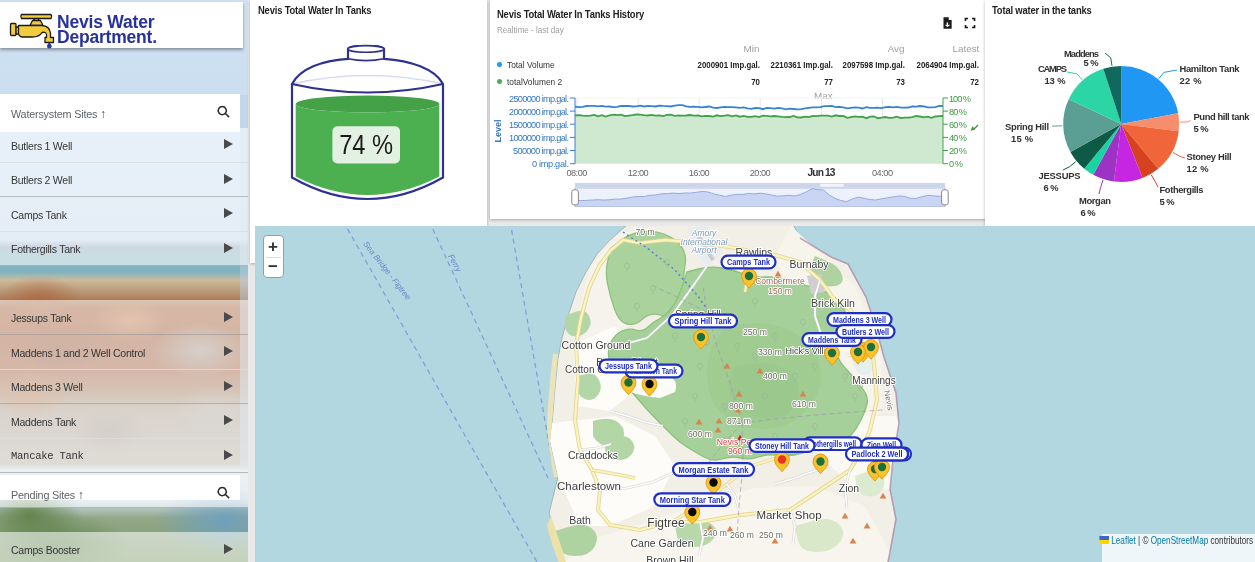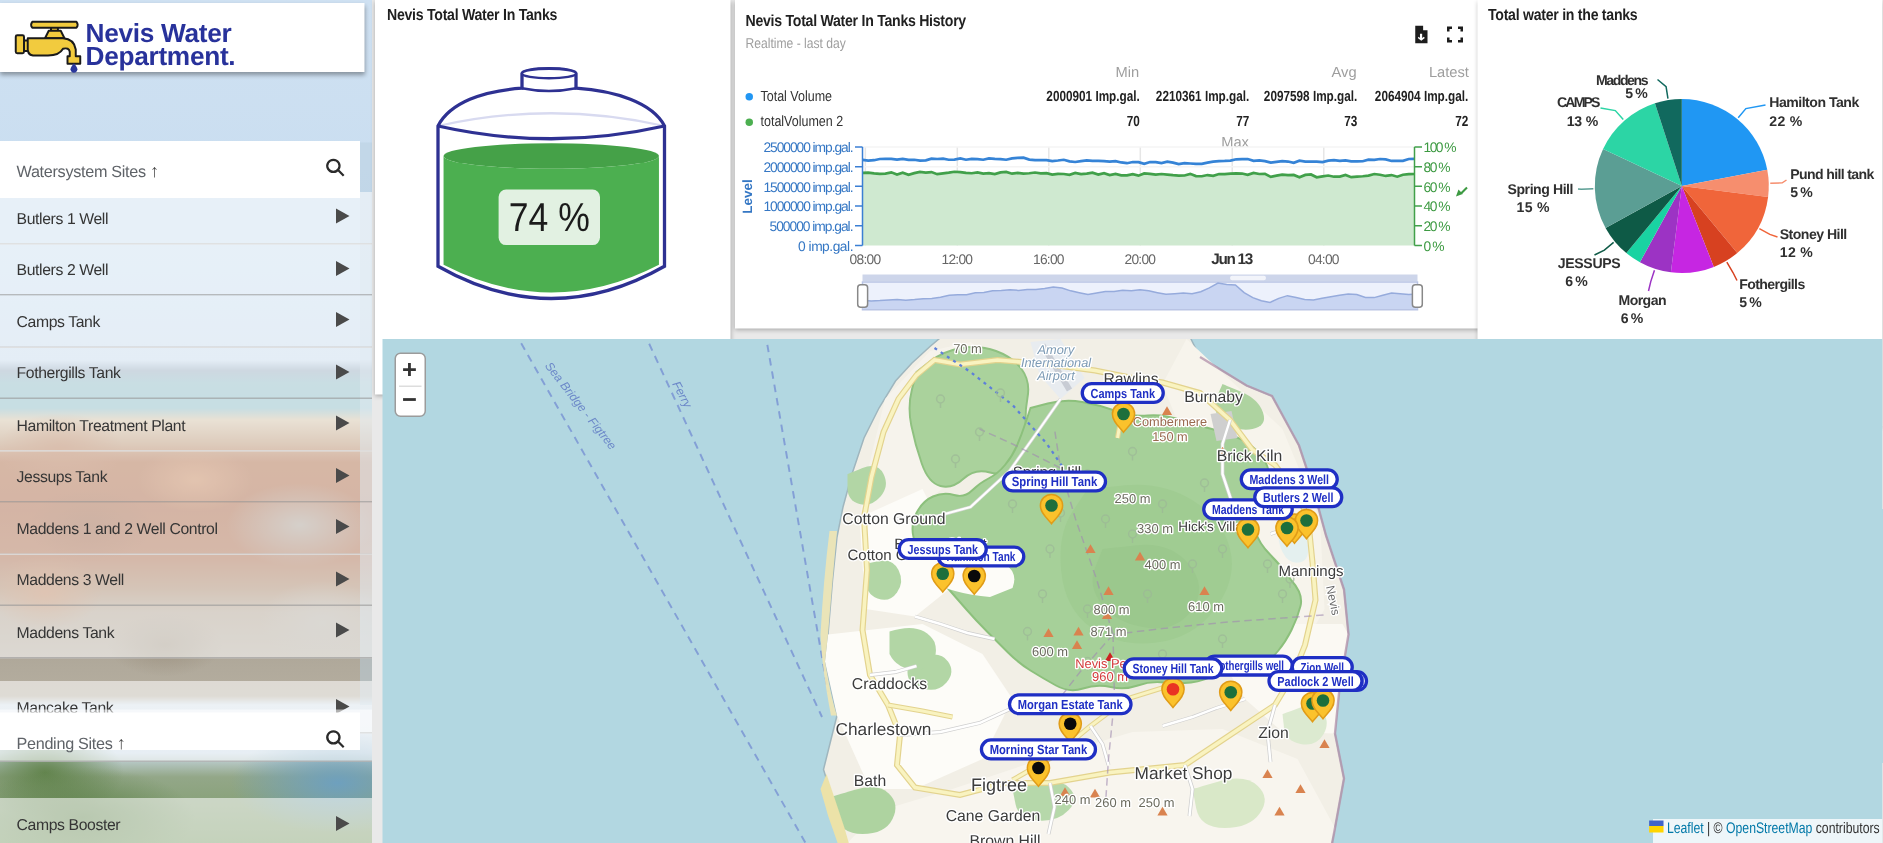--- a/index.html
+++ b/index.html
@@ -76,41 +76,37 @@
       <div class="tri"></div>
     </div>
   <div class="srow" style="top:164.5px;">
       <span>Camps Tank</span>
       <div class="tri"></div>
     </div>
   <div class="srow" style="top:199px;">
       <span>Fothergills Tank</span>
       <div class="tri"></div>
     </div>
-  <div class="srow" style="top:233.5px;">
-      <span>Hamilton Treatment Plant</span>
-      <div class="tri"></div>
-    </div>
   <div class="srow" style="top:268px;">
       <span>Jessups Tank</span>
       <div class="tri"></div>
     </div>
   <div class="srow" style="top:302.5px;">
       <span>Maddens 1 and 2 Well Control</span>
       <div class="tri"></div>
     </div>
   <div class="srow" style="top:337px;">
       <span>Maddens 3 Well</span>
       <div class="tri"></div>
     </div>
   <div class="srow" style="top:371.5px;">
       <span>Maddens Tank</span>
       <div class="tri"></div>
     </div>
-  <div class="srow" style="top:422px;">
+  <div class="srow" style="top:406px;font-family:Liberation Mono, monospace;">
       <span>Mancake Tank</span>
       <div class="tri"></div>
     </div>
   <div class="srow" style="top:440.5px;">
       <span>Morgan Estate Tank</span>
       <div class="tri"></div>
     </div>
   <div class="shead" style="top:475px;height:25px;">
       <span class="t">Pending Sites&nbsp;<span style="font-size:12px;color:#444;">↑</span></span>
       <svg class="mag" width="15" height="15" viewBox="0 0 24 24">
@@ -616,18 +612,18 @@
 <g>
         <rect x="399.3" y="267.3" width="76" height="12.6" rx="6.3" fill="#ffffff" stroke="#1f2fc4" stroke-width="2.2"></rect>
         <text x="437.3" y="276.8" font-size="8.8" font-weight="bold" fill="#1f2fc4" text-anchor="middle" textLength="65" lengthAdjust="spacingAndGlyphs">Morning Star Tank</text>
       </g>
 </svg>
 <div style="position:absolute;left:7.5px;top:9px;width:21px;height:43px;background:#fff;border:1.5px solid #9b9b9b;border-radius:4px;">
   <div style="position:absolute;left:0;top:0;width:100%;height:21px;text-align:center;font-size:17px;font-weight:bold;color:#333;line-height:21px;">+</div>
   <div style="position:absolute;left:2px;top:20.5px;width:15px;height:1px;background:#ddd;"></div>
   <div style="position:absolute;left:0;bottom:0;width:100%;height:20px;text-align:center;font-size:17px;font-weight:bold;color:#333;line-height:19px;">−</div>
 </div>
-<div style="position:absolute;right:0;bottom:0;height:16px;width:153px;background:rgba(255,255,255,0.78);">
+<div style="position:absolute;right:0;bottom:0;height:28px;width:153px;background:rgba(255,255,255,0.78);">
   <span style="position:absolute;right:2px;top:0;line-height:13px;white-space:nowrap;transform:scaleX(0.8);transform-origin:right center;font-size:10.2px;color:#333;">
   <span style="display:inline-block;width:12px;height:8px;background:linear-gradient(180deg,#4064c8 50%,#ffd500 50%);"></span>
   <span style="color:#0078a8;"> Leaflet</span> | © <span style="color:#0078a8;">OpenStreetMap</span> contributors</span>
 </div>
 </div>
 
 </body></html>

